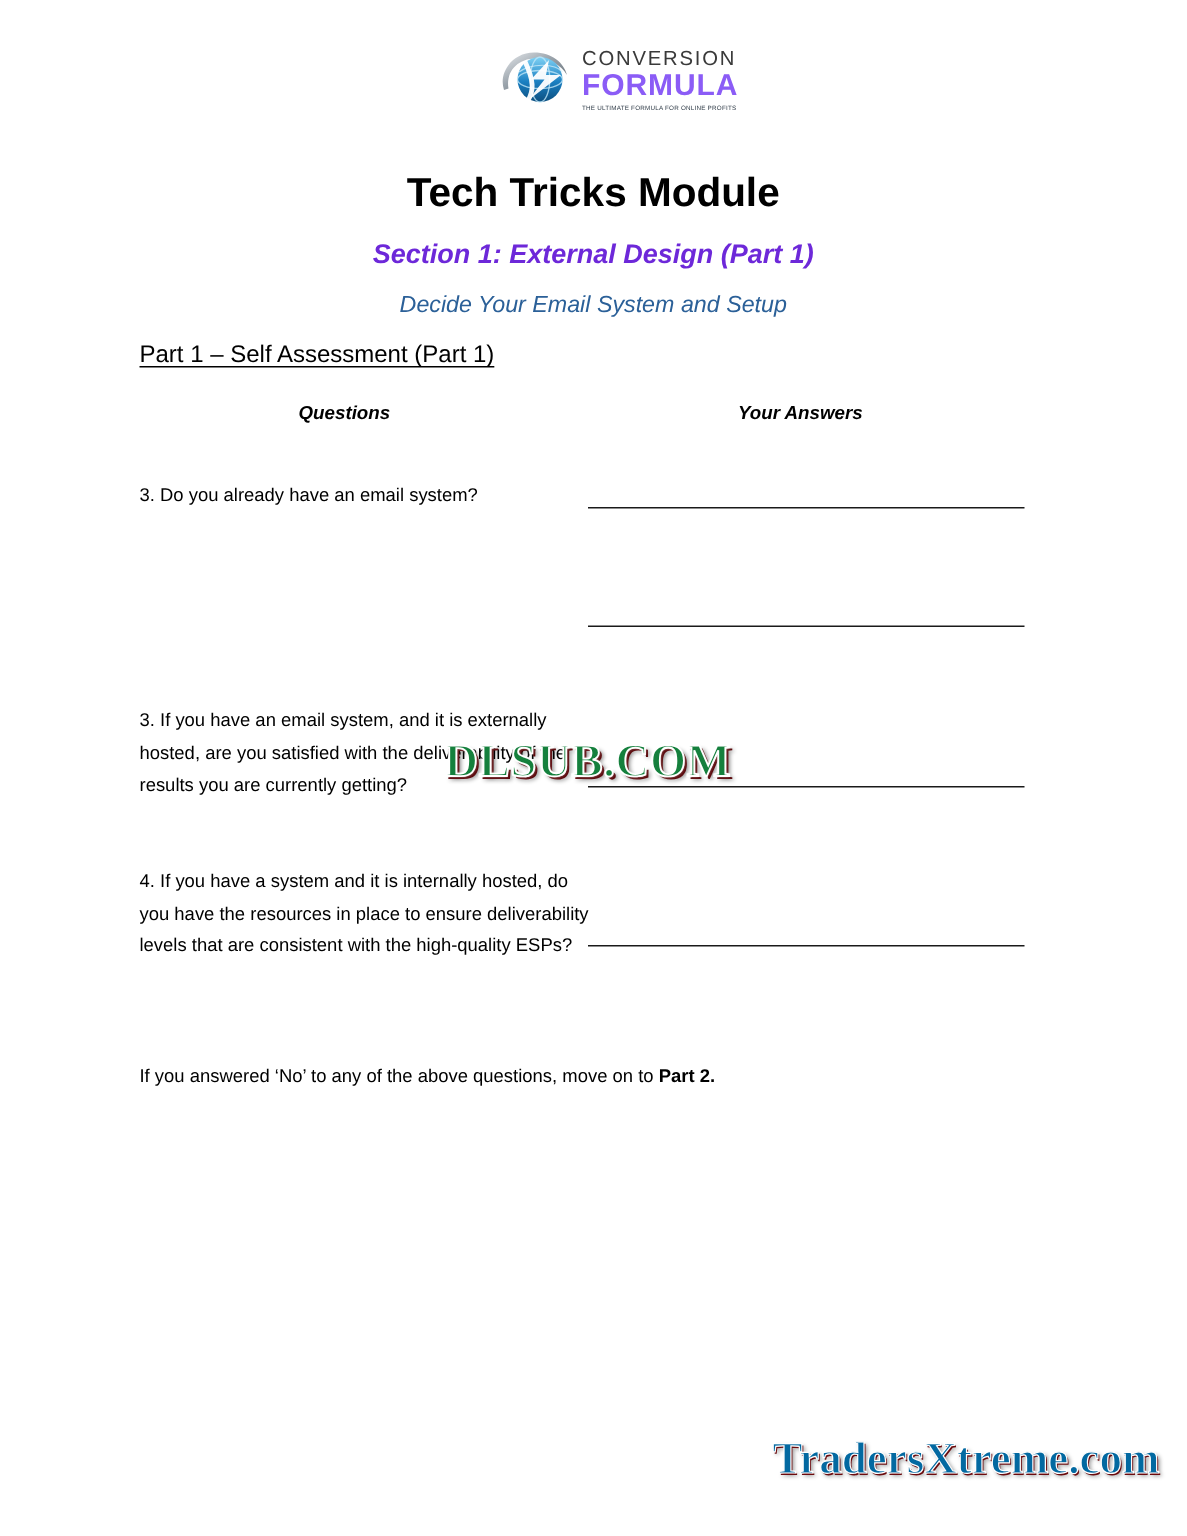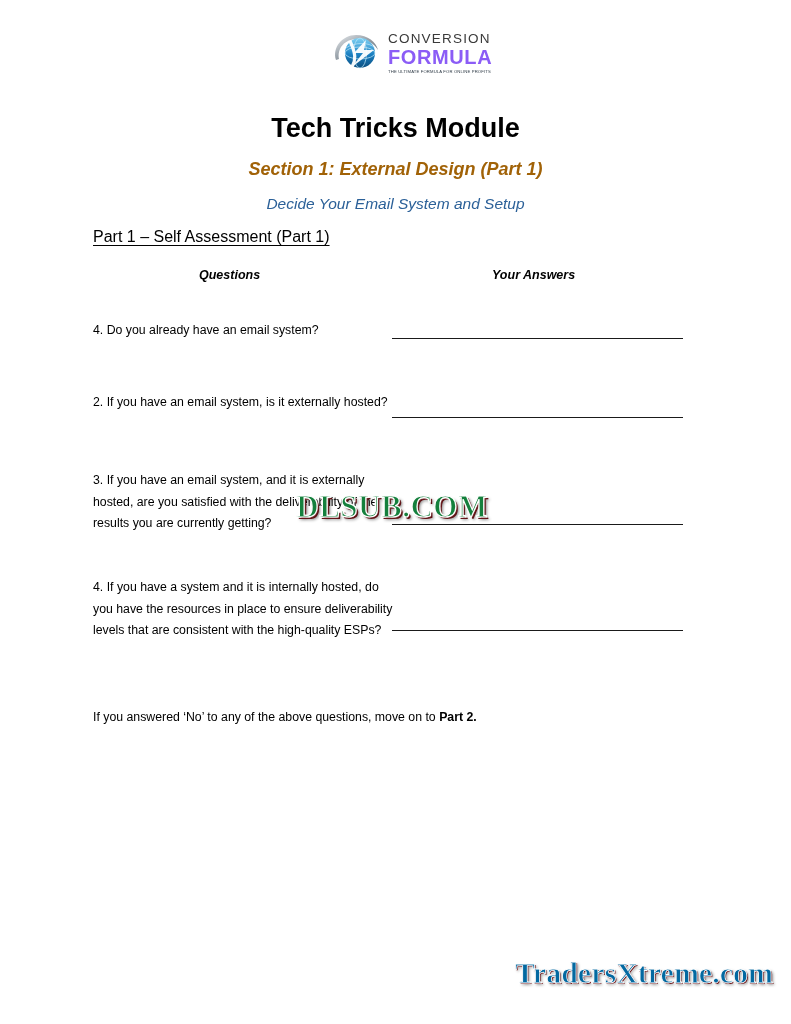--- a/index.html
+++ b/index.html
@@ -96,21 +96,21 @@
   }
   .doc-subtitle {
     position: absolute;
     left: 0;
     top: 159px;
     width: 791px;
     text-align: center;
     font-size: 18px;
     font-weight: bold;
     font-style: italic;
-    color: #a16207;
+    color: #6d28d9;
   }
   .doc-subsubtitle {
     position: absolute;
     left: 0;
     top: 195px;
     width: 791px;
     text-align: center;
     font-size: 15.5px;
     font-weight: normal;
     font-style: italic;
@@ -252,24 +252,23 @@
 
   <div class="doc-title">Tech Tricks Module</div>
   <div class="doc-subtitle">Section 1: External Design (Part 1)</div>
   <div class="doc-subsubtitle">Decide Your Email System and Setup</div>
 
   <div class="section-heading">Part 1 – Self Assessment (Part 1)</div>
 
   <div class="col-head-questions">Questions</div>
   <div class="col-head-answers">Your Answers</div>
 
-  <div class="q-text" style="top:320px;">4. Do you already have an email system?</div>
+  <div class="q-text" style="top:320px;">3. Do you already have an email system?</div>
   <div class="a-line" style="top:338px;"></div>
 
-  <div class="q-text" style="top:392px;">2. If you have an email system, is it externally hosted?</div>
   <div class="a-line" style="top:417px;"></div>
 
   <div class="q-text" style="top:470px;">3. If you have an email system, and it is externally hosted, are you satisfied with the deliverability of the results you are currently getting?</div>
   <div class="a-line" style="top:524px;"></div>
 
   <div class="q-text" style="top:577px;">4. If you have a system and it is internally hosted, do you have the resources in place to ensure deliverability levels that are consistent with the high-quality ESPs?</div>
   <div class="a-line" style="top:630px;"></div>
 
   <div class="dlsub">
     <div class="dlsub-text">DLSUB.COM</div>

